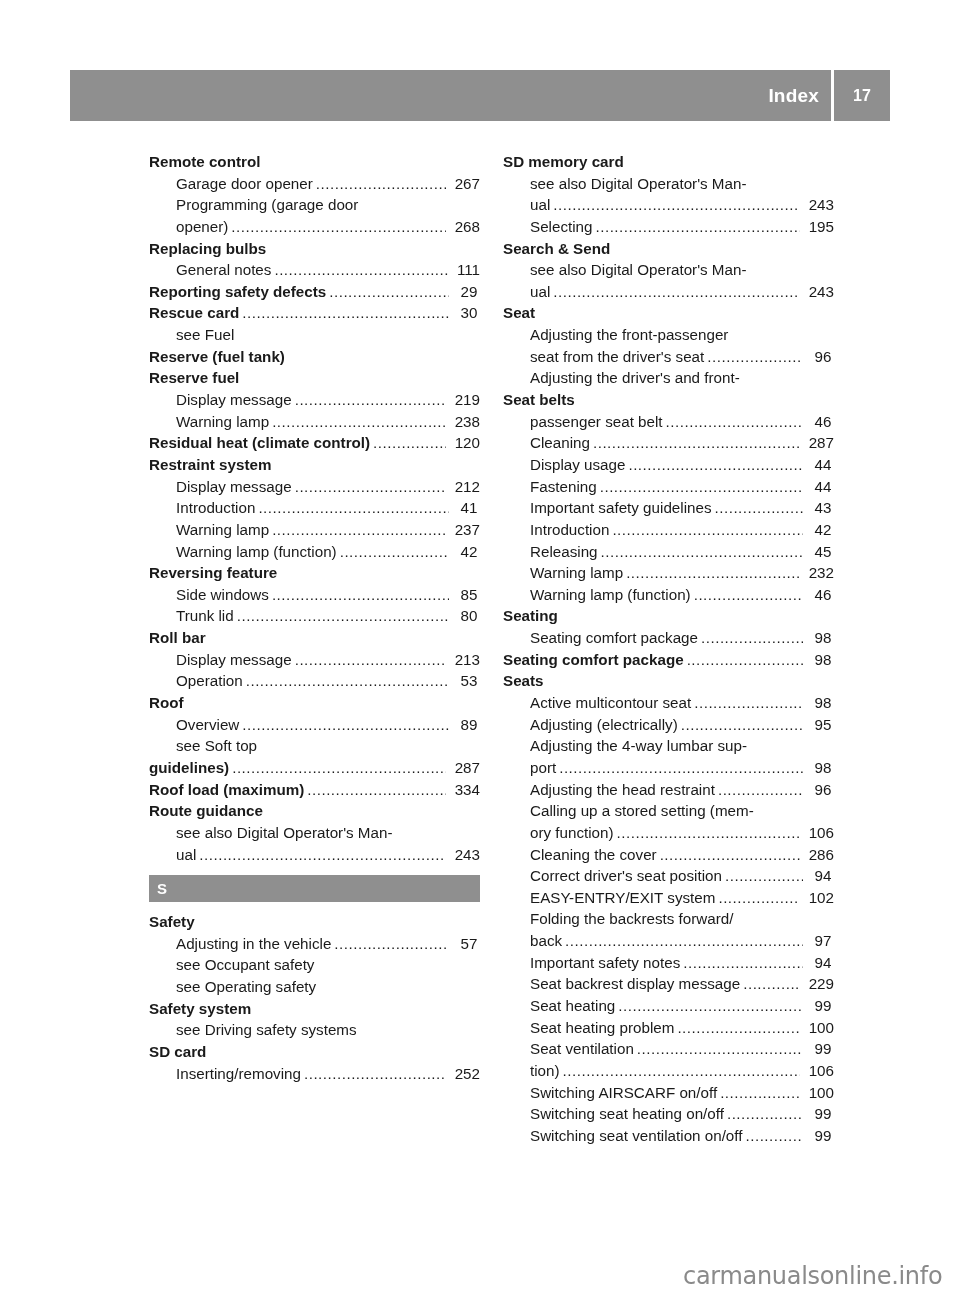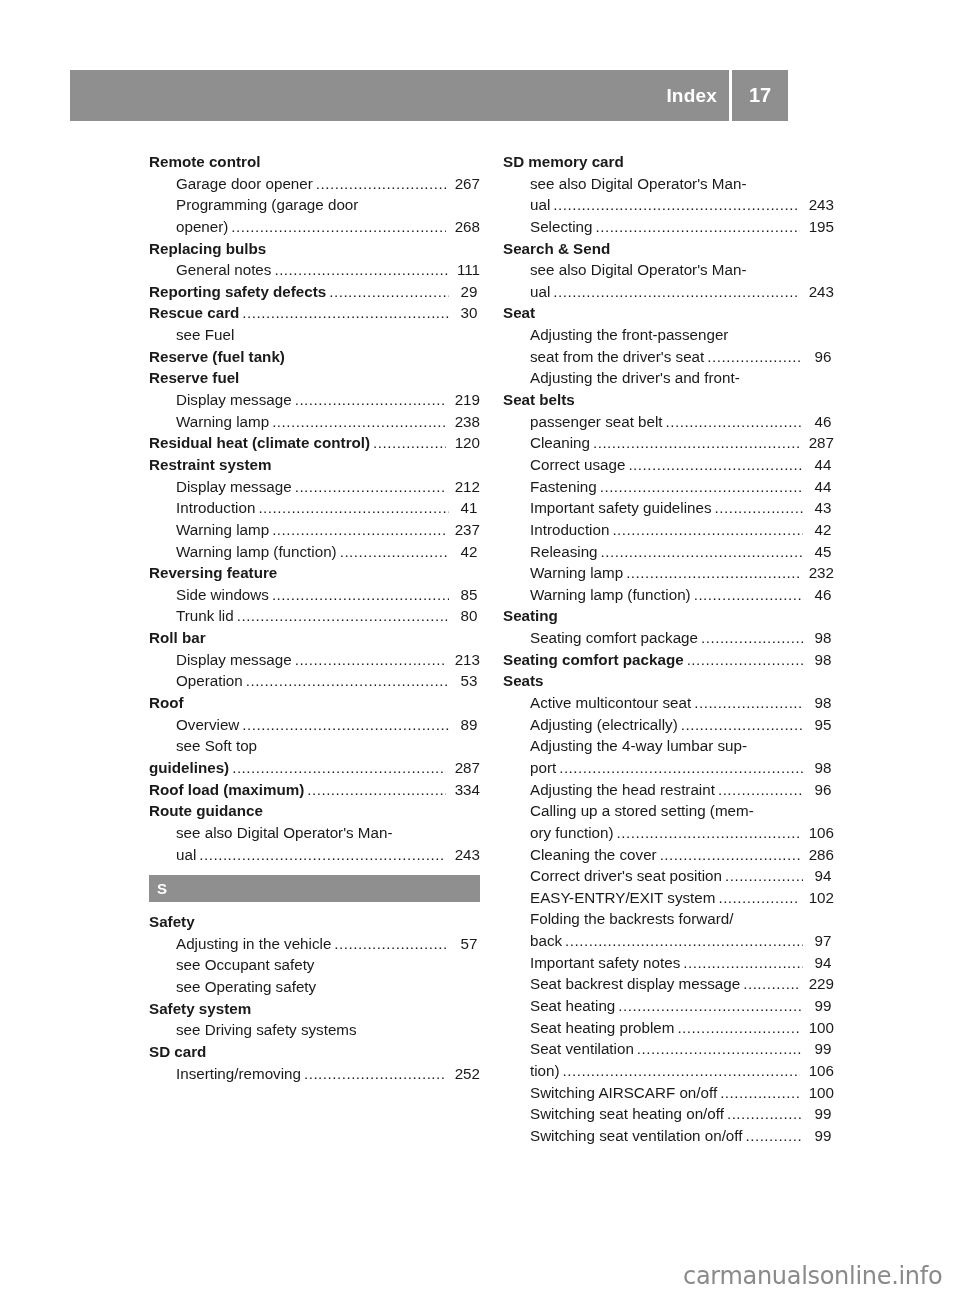--- a/index.html
+++ b/index.html
@@ -1,24 +1,24 @@
 <!DOCTYPE html>
 <html><head>
 <meta charset="utf-8">
 <style>
   html, body { margin: 0; padding: 0; background: #ffffff; }
   body { width: 960px; height: 1302px; position: relative; overflow: hidden;
          font-family: "Liberation Sans", "DejaVu Sans", sans-serif; color: #1a1a1a; }
-  .header-bar { position: absolute; left: 70px; top: 70px; width: 718px; height: 51px; display: flex; }
+  .header-bar { position: absolute; left: 70px; top: 70px; width: 820px; height: 51px; display: flex; }
   .header-title-cell { flex: 1; background: #8f8f8f; display: flex; align-items: center; justify-content: flex-end;
                        padding-right: 12px; box-sizing: border-box; }
   .header-sep { width: 3px; background: #ffffff; }
   .header-page-cell { width: 56px; background: #8f8f8f; display: flex; align-items: center; justify-content: center; }
   .header-title { color: #ffffff; font-weight: bold; font-size: 19px; letter-spacing: 0.2px; }
-  .header-page { color: #ffffff; font-weight: bold; font-size: 20px; }
+  .header-page { color: #ffffff; font-weight: bold; font-size: 16px; }
 
   .col { position: absolute; top: 151px; width: 331px; }
   .col-left { left: 149px; }
   .col-right { left: 503px; }
 
   .line { height: 21.65px; line-height: 21.65px; font-size: 15.2px; white-space: nowrap; display: flex; }
   .line.main { font-weight: bold; }
   .line.sub { padding-left: 27px; }
   .line .txt { flex: 0 0 auto; }
   .line .dots { flex: 1 1 auto; overflow: hidden; color: #1a1a1a; margin: 0 3px 0 3px; letter-spacing: 0.5px; font-weight: normal; }
@@ -265,21 +265,21 @@
       <span class="txt">passenger seat belt</span>
       <span class="dots"></span>
       <span class="pg">46</span>
     </div>
     <div class="line sub">
       <span class="txt">Cleaning</span>
       <span class="dots"></span>
       <span class="pg">287</span>
     </div>
     <div class="line sub">
-      <span class="txt">Correct usage</span>
+      <span class="txt">Display usage</span>
       <span class="dots"></span>
       <span class="pg">44</span>
     </div>
     <div class="line sub">
       <span class="txt">Fastening</span>
       <span class="dots"></span>
       <span class="pg">44</span>
     </div>
     <div class="line sub">
       <span class="txt">Important safety guidelines</span>

